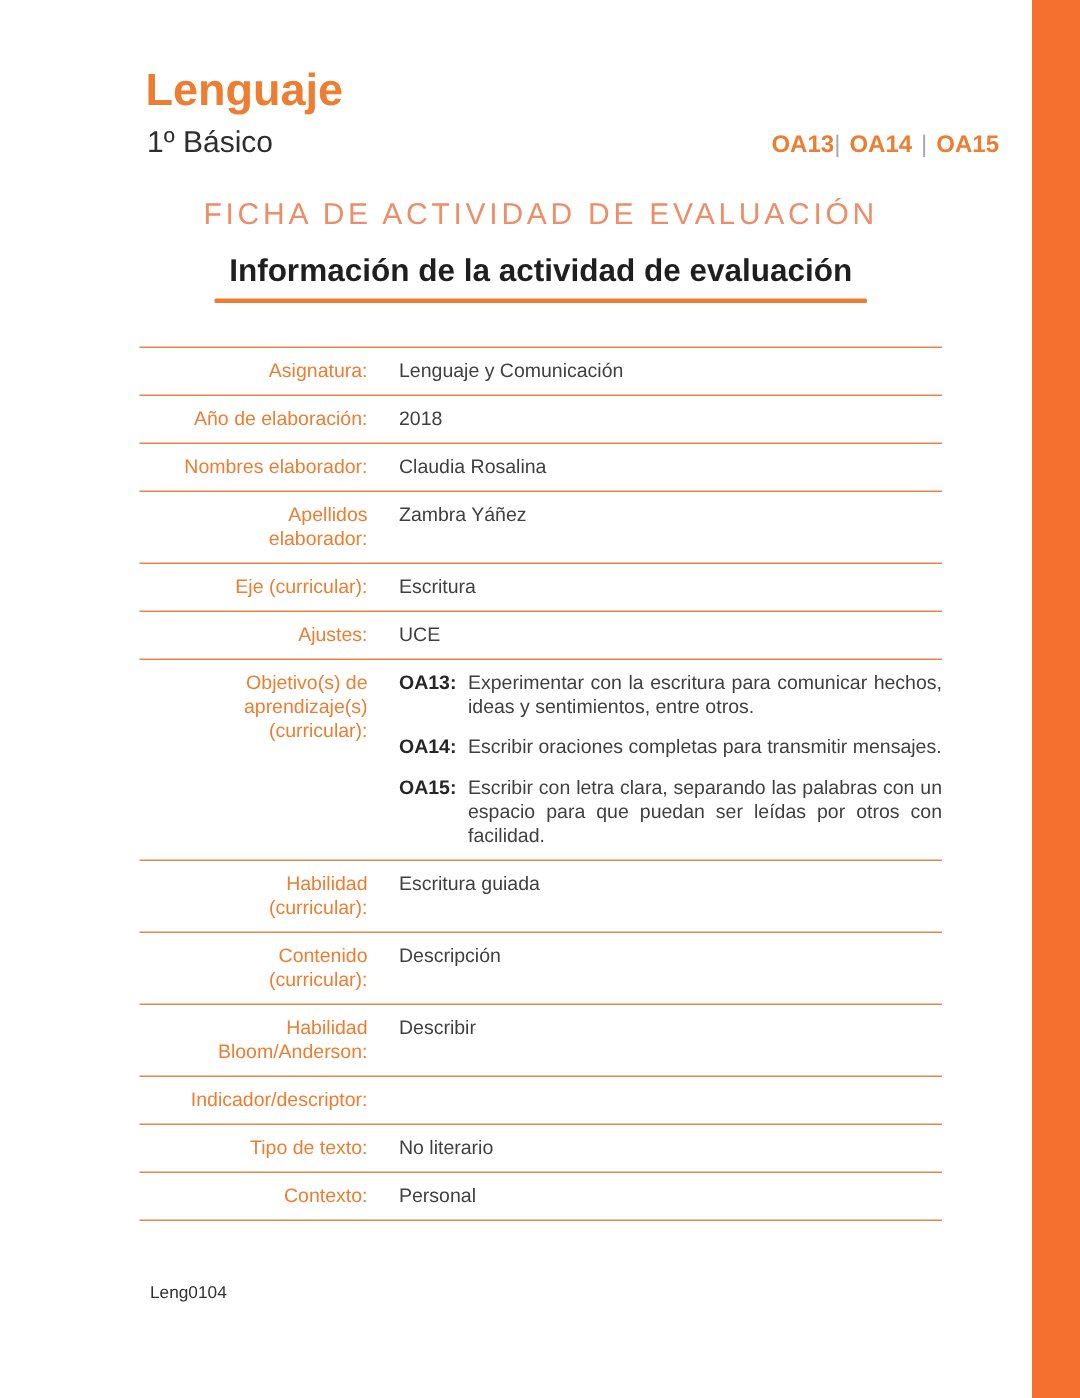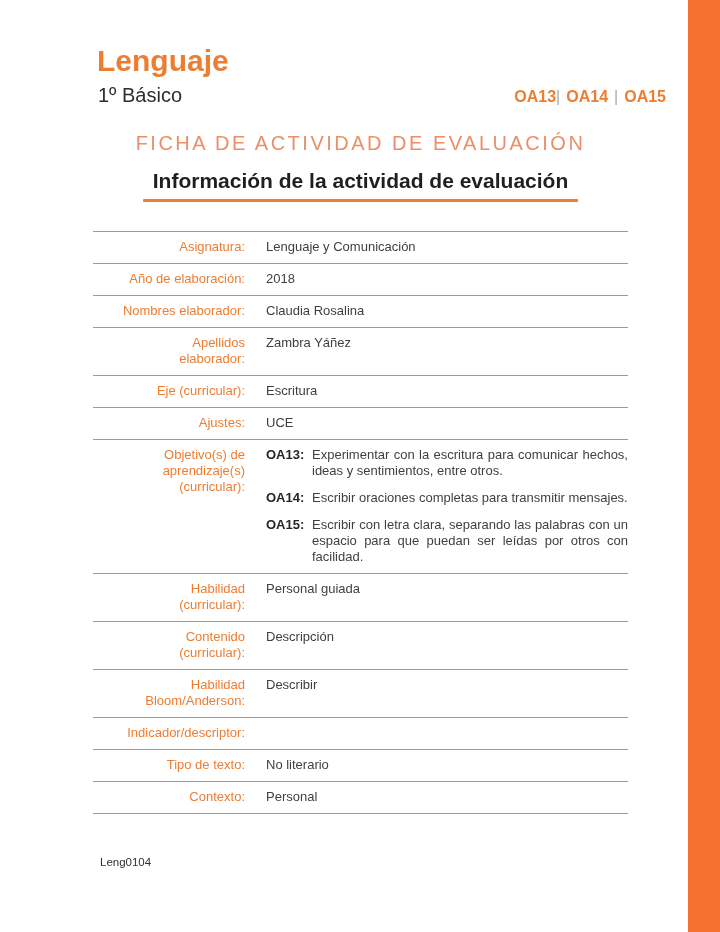--- a/index.html
+++ b/index.html
@@ -151,21 +151,21 @@
       <div class="objective">
         <span class="obj-code">OA15:</span>
         <span class="obj-text">Escribir con letra clara, separando las palabras con un espacio para que puedan ser leídas por otros con facilidad.</span>
       </div>
     </div>
   </div>
 
   <div class="row">
     <div class="row-label">Habilidad
 (curricular):</div>
-    <div class="row-value">Personal guiada</div>
+    <div class="row-value">Escritura guiada</div>
   </div>
 
   <div class="row">
     <div class="row-label">Contenido
 (curricular):</div>
     <div class="row-value">Descripción</div>
   </div>
 
   <div class="row">
     <div class="row-label">Habilidad

